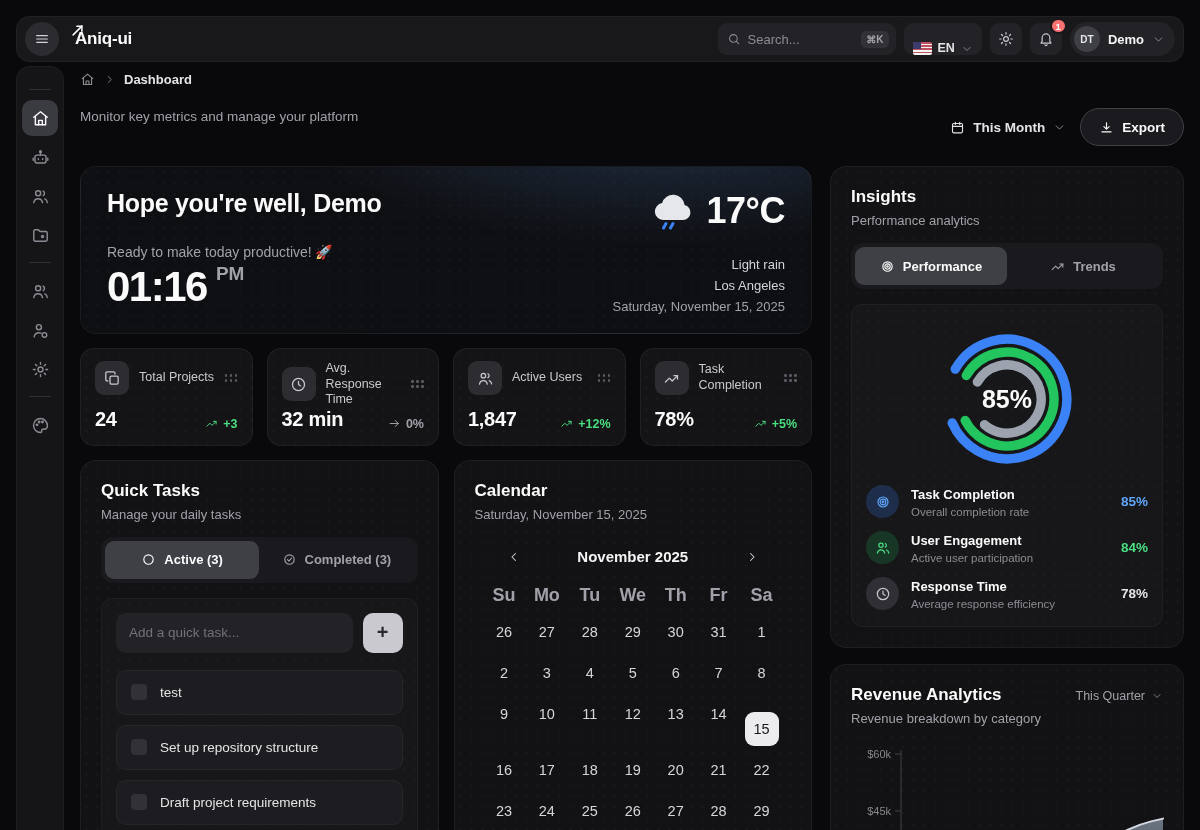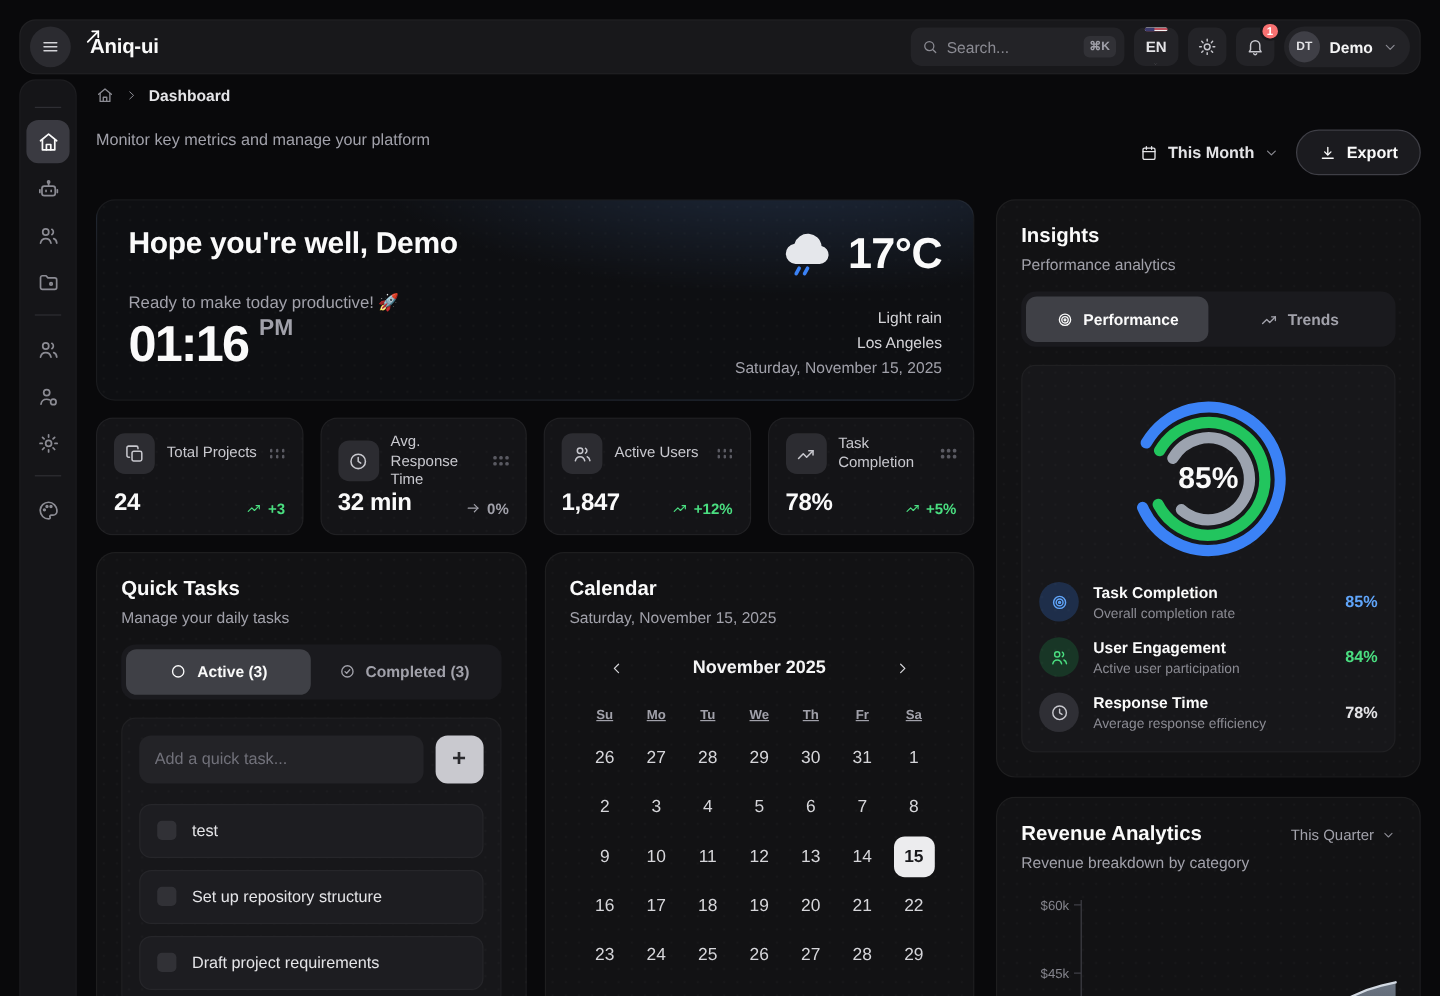--- a/index.html
+++ b/index.html
@@ -20,22 +20,22 @@
     display:flex; align-items:center; justify-content:center; cursor:pointer; }
   .logo{ position:relative; font-size:17px; font-weight:700; letter-spacing:-.2px; padding-left:2px; }
   .logo .arrow{ position:absolute; left:-3px; top:-6px; color:#fff; }
   .nav-right{ display:flex; align-items:center; gap:8px; }
   .searchbox{ width:178px; height:32px; background:#232327; border-radius:9px;
     display:flex; align-items:center; gap:7px; padding:0 7px 0 9px; color:#8b8b93; cursor:text;}
   .searchbox input{ flex:1; min-width:0; background:transparent; border:none; outline:none;
     color:#d4d4d8; font-size:13px; font-family:inherit; }
   .searchbox input::placeholder{ color:#8b8b93; }
   .kbd{ background:#313136; border-radius:5px; font-size:10px; color:#a1a1aa; padding:3px 5px; font-weight:600;}
-  .pillbtn{ height:32px; background:#232327; border-radius:9px; display:flex; align-items:center;
-    gap:6px; padding:0 9px; cursor:pointer; color:#d4d4d8;flex-direction:column; }
+  .pillbtn{ height:32px; background:#232327; border-radius:9px; display:flex; align-items:flex-end;
+    gap:6px; padding:0 9px; cursor:pointer; color:#d4d4d8; }
   .flag{ width:19px; height:13px; border-radius:2px; position:relative; overflow:hidden;
     background:repeating-linear-gradient(#c0515e 0 1.6px, #f4f4f5 1.6px 3.2px); }
   .flag::after{ content:""; position:absolute; left:0; top:0; width:8.5px; height:6.5px; background:#3c3b6e;}
   .lang-label{ font-size:12.5px; font-weight:700; color:#e4e4e7; }
   .chev{ color:#8b8b93; }
   .iconbtn{ width:32px; height:32px; background:#232327; border-radius:9px; color:#c8c8ce;
     display:flex; align-items:center; justify-content:center; cursor:pointer; position:relative; }
   .badge{ position:absolute; top:-5px; right:-5px; min-width:16px; height:16px; border-radius:8px;
     background:#f87171; color:#fff; font-size:9.5px; font-weight:700; display:flex; align-items:center;
     justify-content:center; padding:0 4px; border:2px solid #18181b; }
@@ -135,24 +135,24 @@
     display:flex; align-items:center; gap:13px; padding:0 14px; cursor:pointer; }
   .task-check{ width:16px; height:16px; border-radius:4px; background:#313136; flex:0 0 auto; }
   .task-label{ font-size:13.5px; color:#e4e4e7; }
 
   
   .cal-nav{ margin-top:24px; display:flex; align-items:center; justify-content:space-between; padding:0 28px; }
   .cal-arrow{ color:#d4d4d8; cursor:pointer; padding:4px; }
   .cal-month{ font-size:15px; font-weight:700; color:#f4f4f5; }
   .cal-grid{ margin-top:16px; display:grid; grid-template-columns:repeat(7,1fr); row-gap:7px;
     justify-items:center; padding:0 8px; }
-  .cal-head{ font-size:11px; font-weight:600; color:#a1a1aa; height:24px; display:flex; align-items:center;text-decoration:underline; }
+  .cal-head{ font-size:18px; font-weight:600; color:#a1a1aa; height:24px; display:flex; align-items:center; }
   .cal-cell{ width:34px; height:34px; display:flex; align-items:center; justify-content:center;
     font-size:14.5px; color:#d6d6da; border-radius:9px; cursor:pointer; }
-  .cal-cell.sel{ background:#ececee; color:#18181b; font-weight:700; }
+  .cal-cell.sel{ background:#ececee; color:#18181b; font-weight:400;margin-top:15px; }
 
   
   .donut-wrap{ position:relative; display:flex; justify-content:center; margin:6px 0 10px; }
   .donut-center{ position:absolute; inset:0; display:flex; align-items:center; justify-content:center;
     font-size:25px; font-weight:800; pointer-events:none; }
   .metrics{ display:flex; flex-direction:column; gap:13px; margin-top:4px; }
   .metric{ display:flex; align-items:center; gap:12px; }
   .m-icon{ width:33px; height:33px; border-radius:50%; display:flex; align-items:center; justify-content:center; flex:0 0 auto;}
   .m-blue{ background:rgba(59,130,246,.22); color:#60a5fa; }
   .m-green{ background:rgba(34,197,94,.18); color:#4ade80; }

